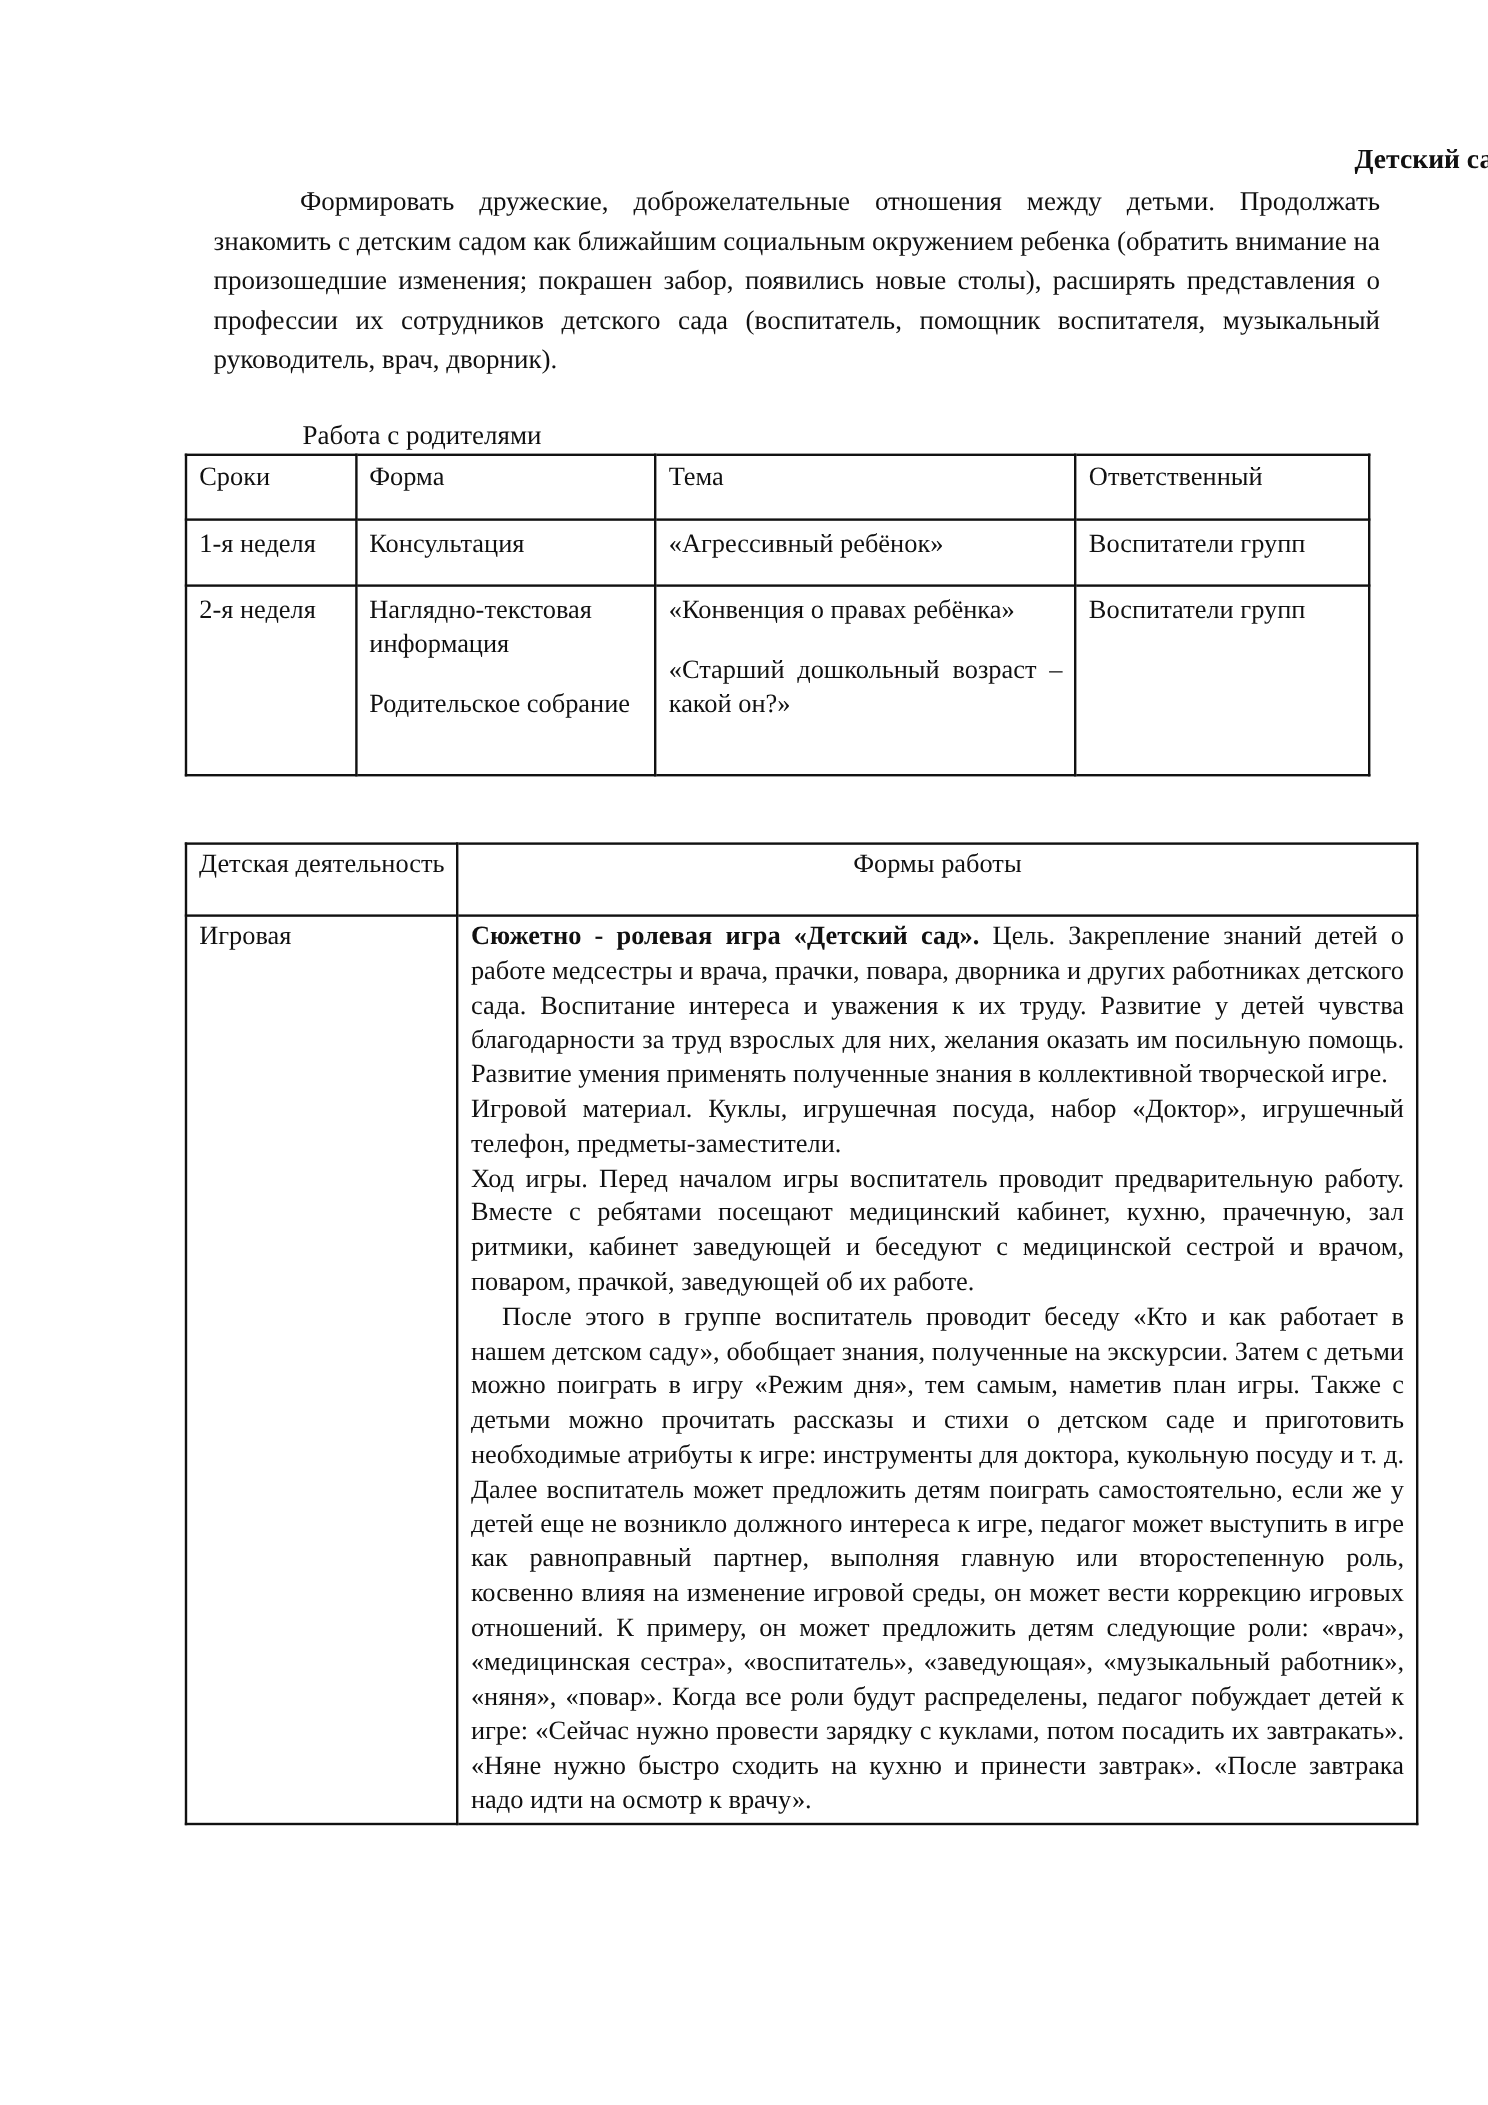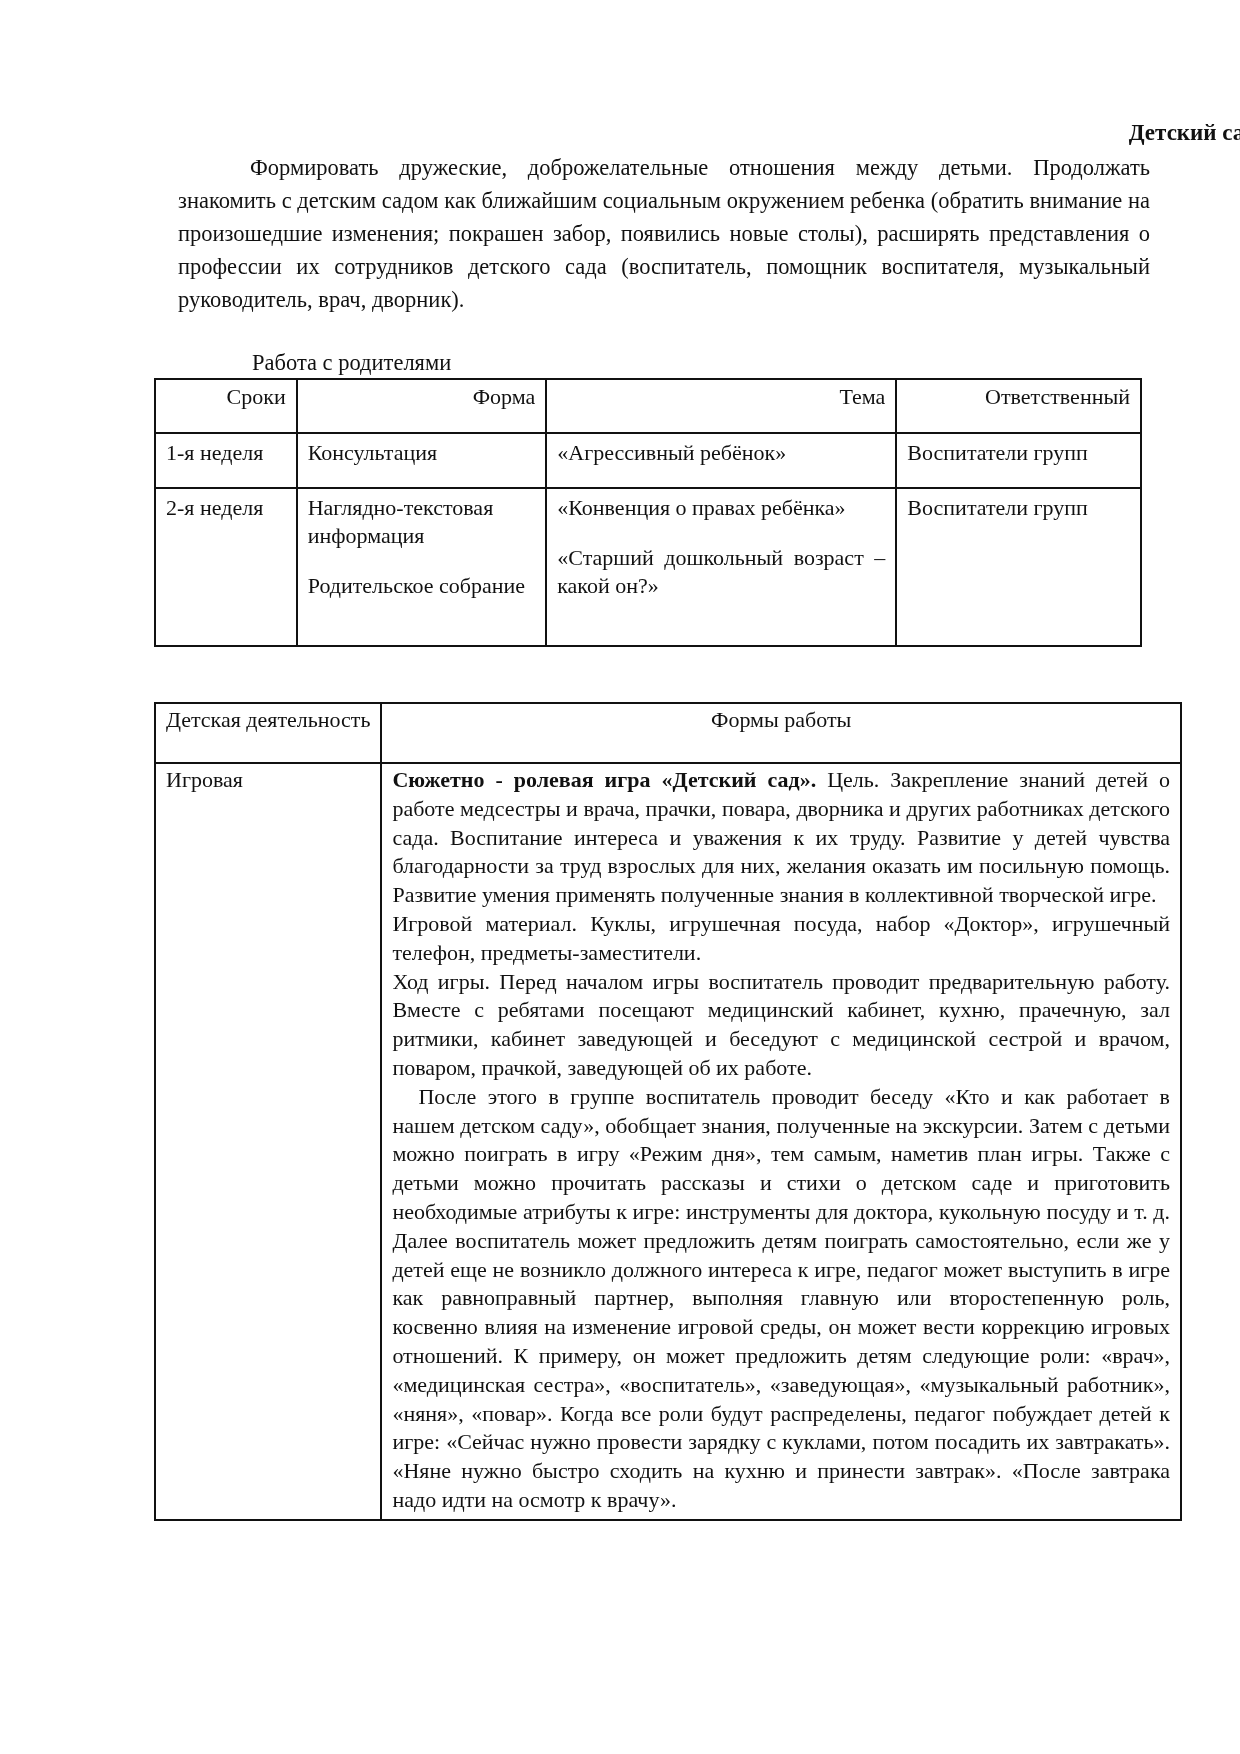--- a/index.html
+++ b/index.html
@@ -19,21 +19,21 @@
       text-align: justify; line-height: 33px; font-size: 22.5px;
     }
     .intro p { margin: 0; }
     .indent { text-indent: 72px; }
     .line-plain { position: absolute; left: 252px; font-size: 22.5px; line-height: 30px; }
 
     table { border-collapse: collapse; position: absolute; }
     td, th { border: 2px solid #111; vertical-align: top; font-weight: normal; }
 
     #tbl1 { left: 154px; top: 378px; width: 988px; font-size: 22px; }
-    #tbl1 th { text-align: right; height: 48px; padding: 4px 10px 0; line-height: 26px; }
+    #tbl1 th { text-align: left; height: 48px; padding: 4px 10px 0; line-height: 26px; }
     #tbl1 td { padding: 5px 10px 6px 10px; line-height: 28px; }
     #tbl1 .r1 td { height: 42px; }
     #tbl1 .r2 td { height: 145px; }
     #tbl1 .justify { text-align: justify; text-align-last: auto; }
     .cell-gap { height: 22px; }
 
     #tbl2 { left: 154px; top: 702px; width: 1028px; font-size: 22px; padding-left: 44px; }
     #tbl2 th { text-align: center; padding: 2px 6px 0; line-height: 28px; height: 56px; }
     #tbl2 td { padding: 2px 10px 4px 10px; line-height: 28.8px; }
     #tbl2 .body { text-align: justify; }

